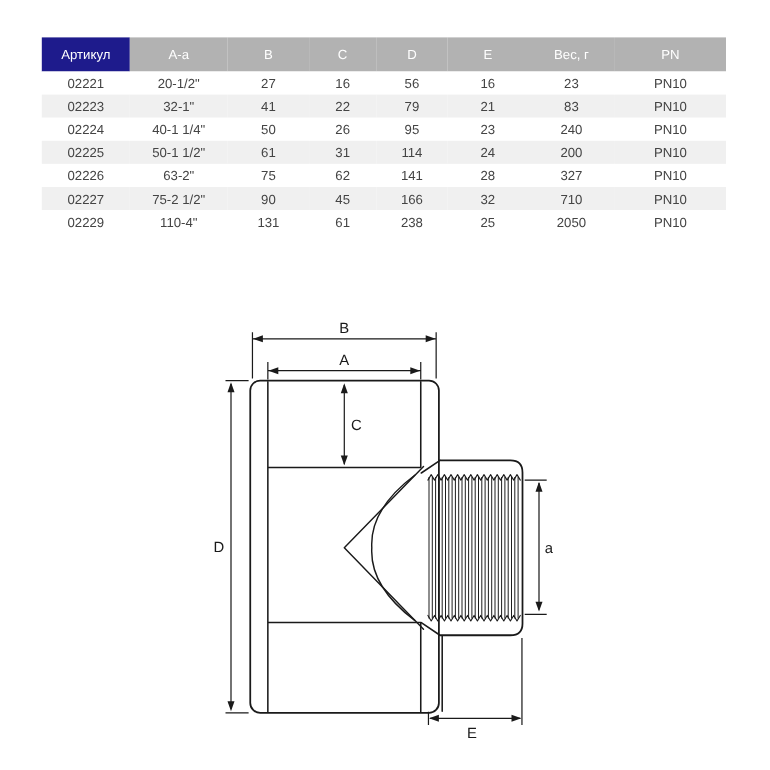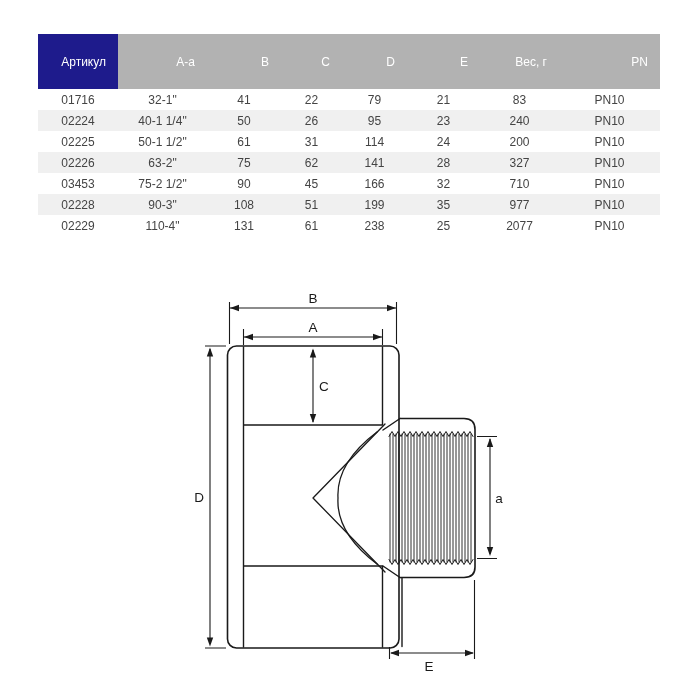--- a/index.html
+++ b/index.html
@@ -9,21 +9,21 @@
     -webkit-font-smoothing:antialiased;
   }
   .spec-table-wrap{position:absolute;left:38px;top:34px;width:622px;}
   table.spec{border-collapse:collapse;table-layout:fixed;width:622px;}
   table.spec col.c0{width:80px;}  table.spec col.c1{width:89px;}
   table.spec col.c2{width:74px;}  table.spec col.c3{width:61px;}
   table.spec col.c4{width:65px;}  table.spec col.c5{width:73px;}
   table.spec col.c6{width:79px;}  table.spec col.c7{width:101px;}
   table.spec th{
     height:31px;font-size:12px;font-weight:400;color:#ffffff;
-    background:#b2b2b2;text-align:right;vertical-align:middle;padding:12px;
+    background:#b2b2b2;text-align:center;vertical-align:middle;padding:0;
   }
   table.spec th.article{background:#1e1b8c;}
   table.spec td{
     height:21px;font-size:12px;color:#444444;text-align:center;
     vertical-align:middle;padding:0;background:#ffffff;
   }
   table.spec tbody tr:nth-child(even) td{background:#f0f0f0;}
   .diagram-wrap{position:absolute;left:150px;top:280px;width:400px;height:410px;}
   .dim-label{font-family:"Liberation Sans", sans-serif;font-size:13.5px;fill:#1a1a1a;}
 </style>
@@ -49,21 +49,31 @@
         <th>B</th>
         <th>C</th>
         <th>D</th>
         <th>E</th>
         <th>Вес, г</th>
         <th>PN</th>
       </tr>
     </thead>
     <tbody>
       <tr>
-        <td>01716</td>
+        <td>02221</td>
+        <td>20-1/2"</td>
+        <td>27</td>
+        <td>16</td>
+        <td>56</td>
+        <td>16</td>
+        <td>23</td>
+        <td>PN10</td>
+      </tr>
+      <tr>
+        <td>02223</td>
         <td>32-1"</td>
         <td>41</td>
         <td>22</td>
         <td>79</td>
         <td>21</td>
         <td>83</td>
         <td>PN10</td>
       </tr>
       <tr>
         <td>02224</td>
@@ -89,47 +99,37 @@
         <td>02226</td>
         <td>63-2"</td>
         <td>75</td>
         <td>62</td>
         <td>141</td>
         <td>28</td>
         <td>327</td>
         <td>PN10</td>
       </tr>
       <tr>
-        <td>03453</td>
+        <td>02227</td>
         <td>75-2 1/2"</td>
         <td>90</td>
         <td>45</td>
         <td>166</td>
         <td>32</td>
         <td>710</td>
         <td>PN10</td>
       </tr>
       <tr>
-        <td>02228</td>
-        <td>90-3"</td>
-        <td>108</td>
-        <td>51</td>
-        <td>199</td>
-        <td>35</td>
-        <td>977</td>
-        <td>PN10</td>
-      </tr>
-      <tr>
         <td>02229</td>
         <td>110-4"</td>
         <td>131</td>
         <td>61</td>
         <td>238</td>
         <td>25</td>
-        <td>2077</td>
+        <td>2050</td>
         <td>PN10</td>
       </tr>
     </tbody>
   </table>
 </div>
 
 <div class="diagram-wrap">
   <svg width="400" height="410" viewBox="150 280 400 410" xmlns="http://www.w3.org/2000/svg">
     <g stroke="#1a1a1a" fill="none" stroke-linecap="round">
 

